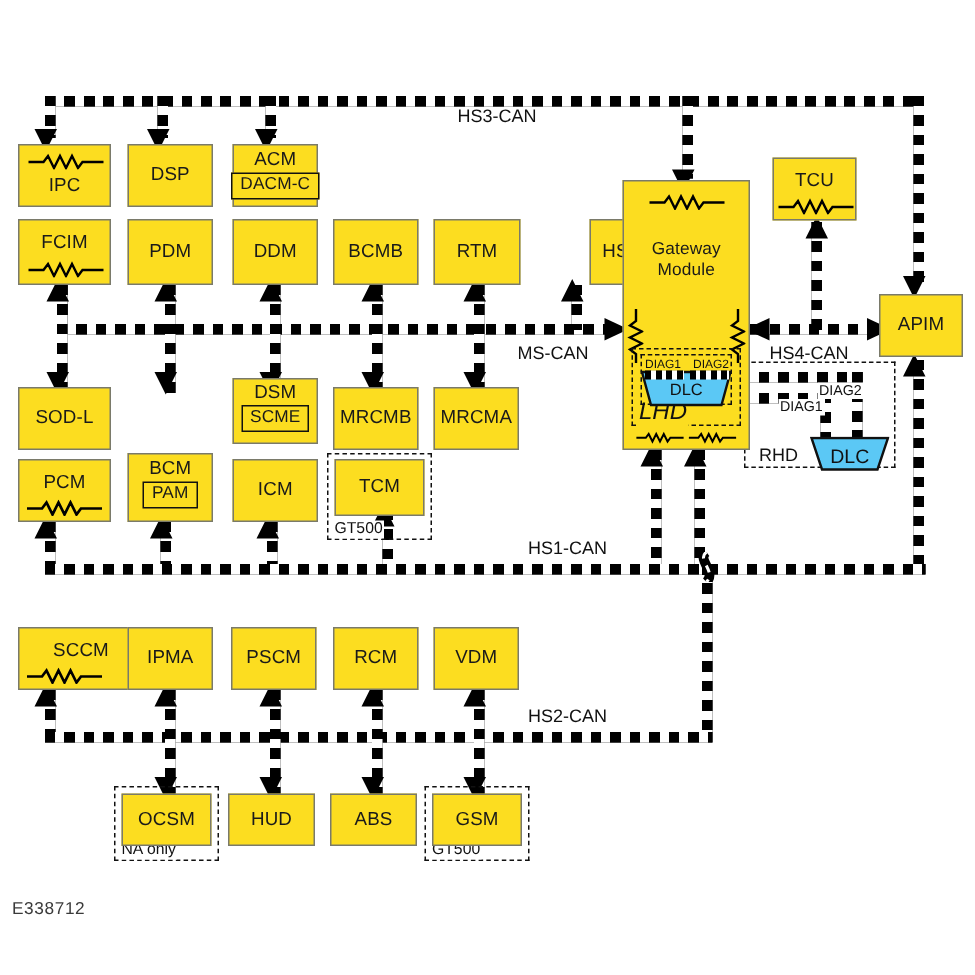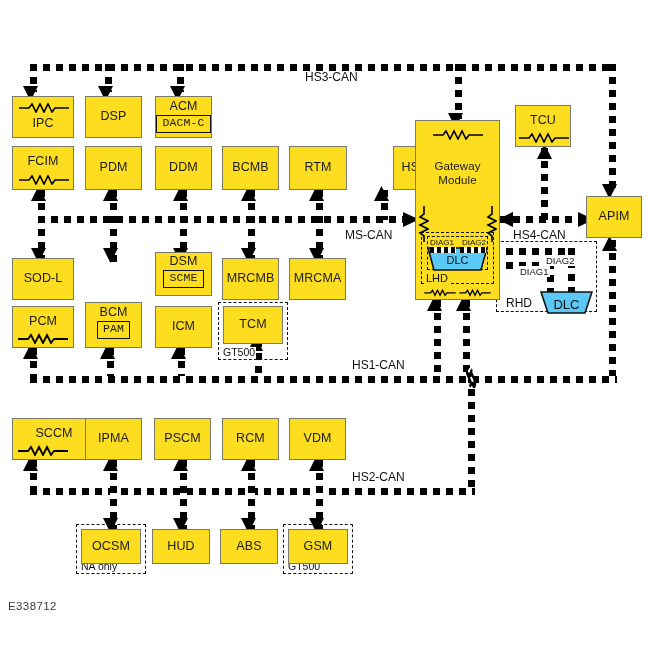--- a/index.html
+++ b/index.html
@@ -28,21 +28,20 @@
 
   
   .subbox{
     border:1.4px solid #111;
     background:#FCDD20;
     font-size:11.5px;
     padding:0px 5px 1px 5px;
     margin-top:2px;
     line-height:1.25;
     white-space:nowrap;
-    font-family:Liberation Mono, monospace;
   }
 
   
   .res{position:absolute;width:54px;height:11px;}
   .res svg{display:block;width:54px;height:11px;}
 
   
   .optbox{
     position:absolute;
     border:1.7px dashed #111;
@@ -54,21 +53,21 @@
     left:3px;
     bottom:0px;
     font-size:10.5px;
     background:#fff;
     padding:0 1px;
     line-height:1.1;
     color:#111;
   }
   .optbox.onyellow .olab{background:#FCDD20;}
   .optbox.lhd{border-width:1.6px;z-index:34;}
-  .optbox.lhd .olab{bottom:-1px;font-size:11px;}
+  .optbox.lhd .olab{bottom:-1px;font-size:16px;font-style:italic;}
   .optbox.rhd .olab{bottom:1px;font-size:12px;left:8px;}
 
   
   .bus{position:absolute;background:#000;z-index:10;}
   .bus.h{height:7px;
      background-image:repeating-linear-gradient(to right,#000 0 7px,#fff 7px 13px);
      background-color:#000;}
   .bus.v{width:7px;
      background-image:repeating-linear-gradient(to bottom,#000 0 7px,#fff 7px 13px);
      background-color:#000;}

